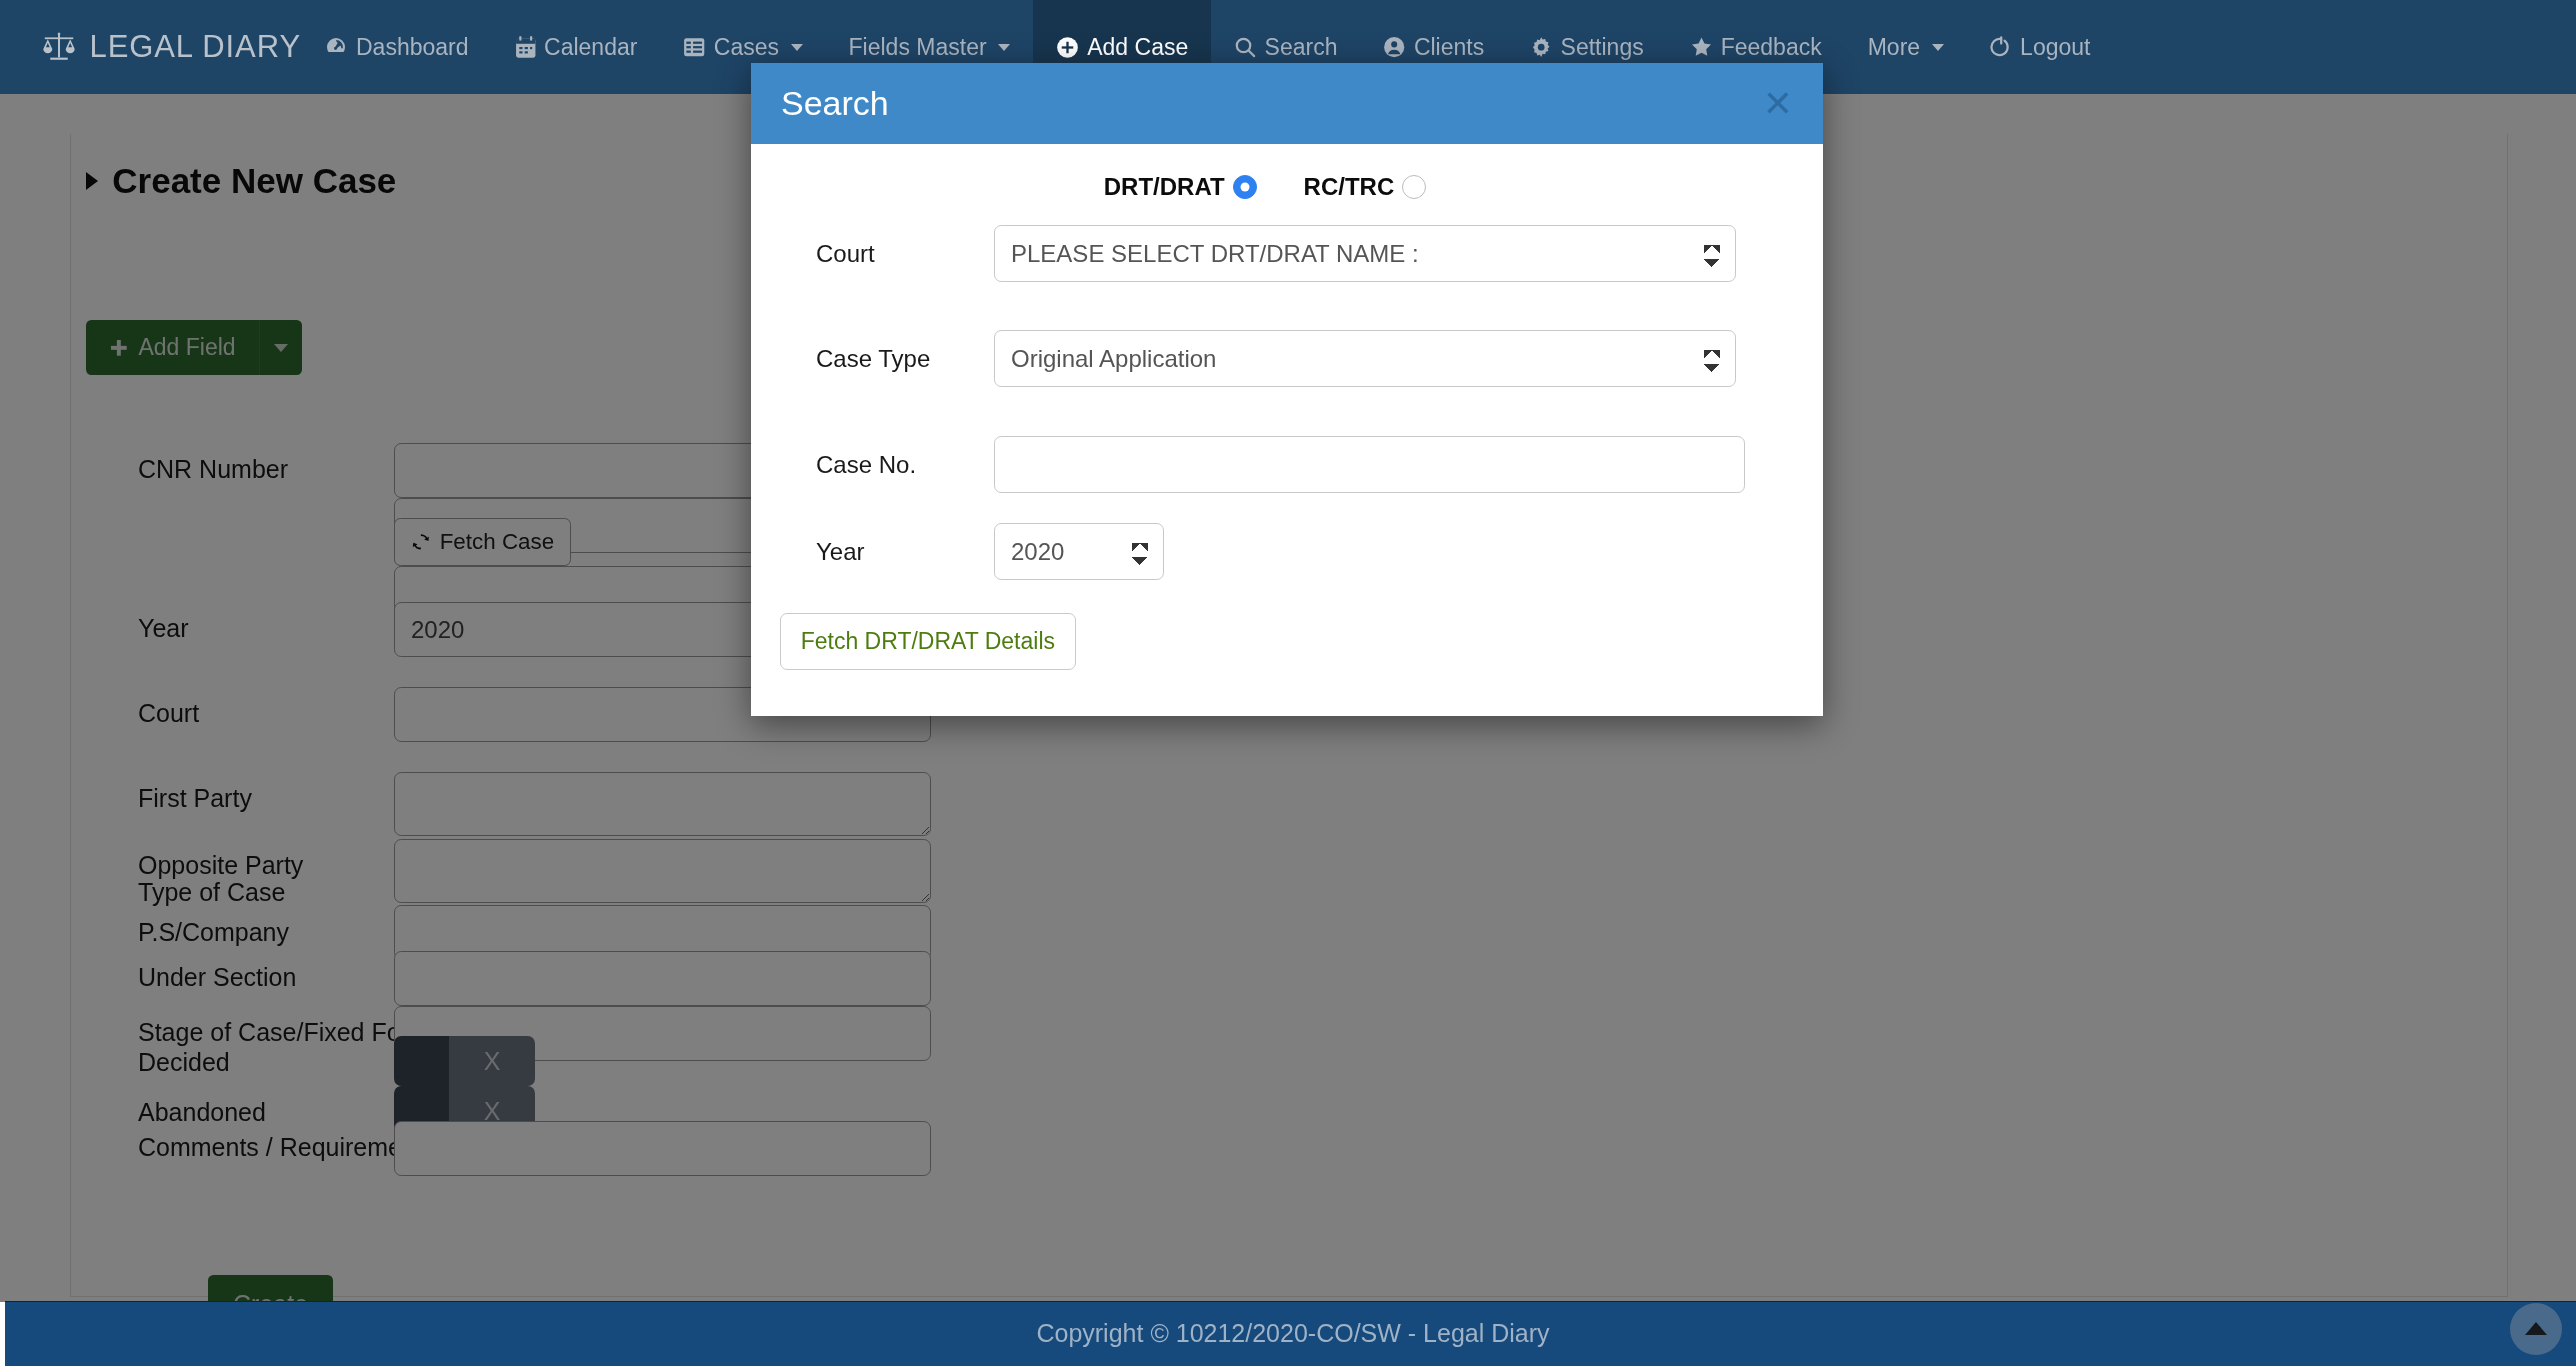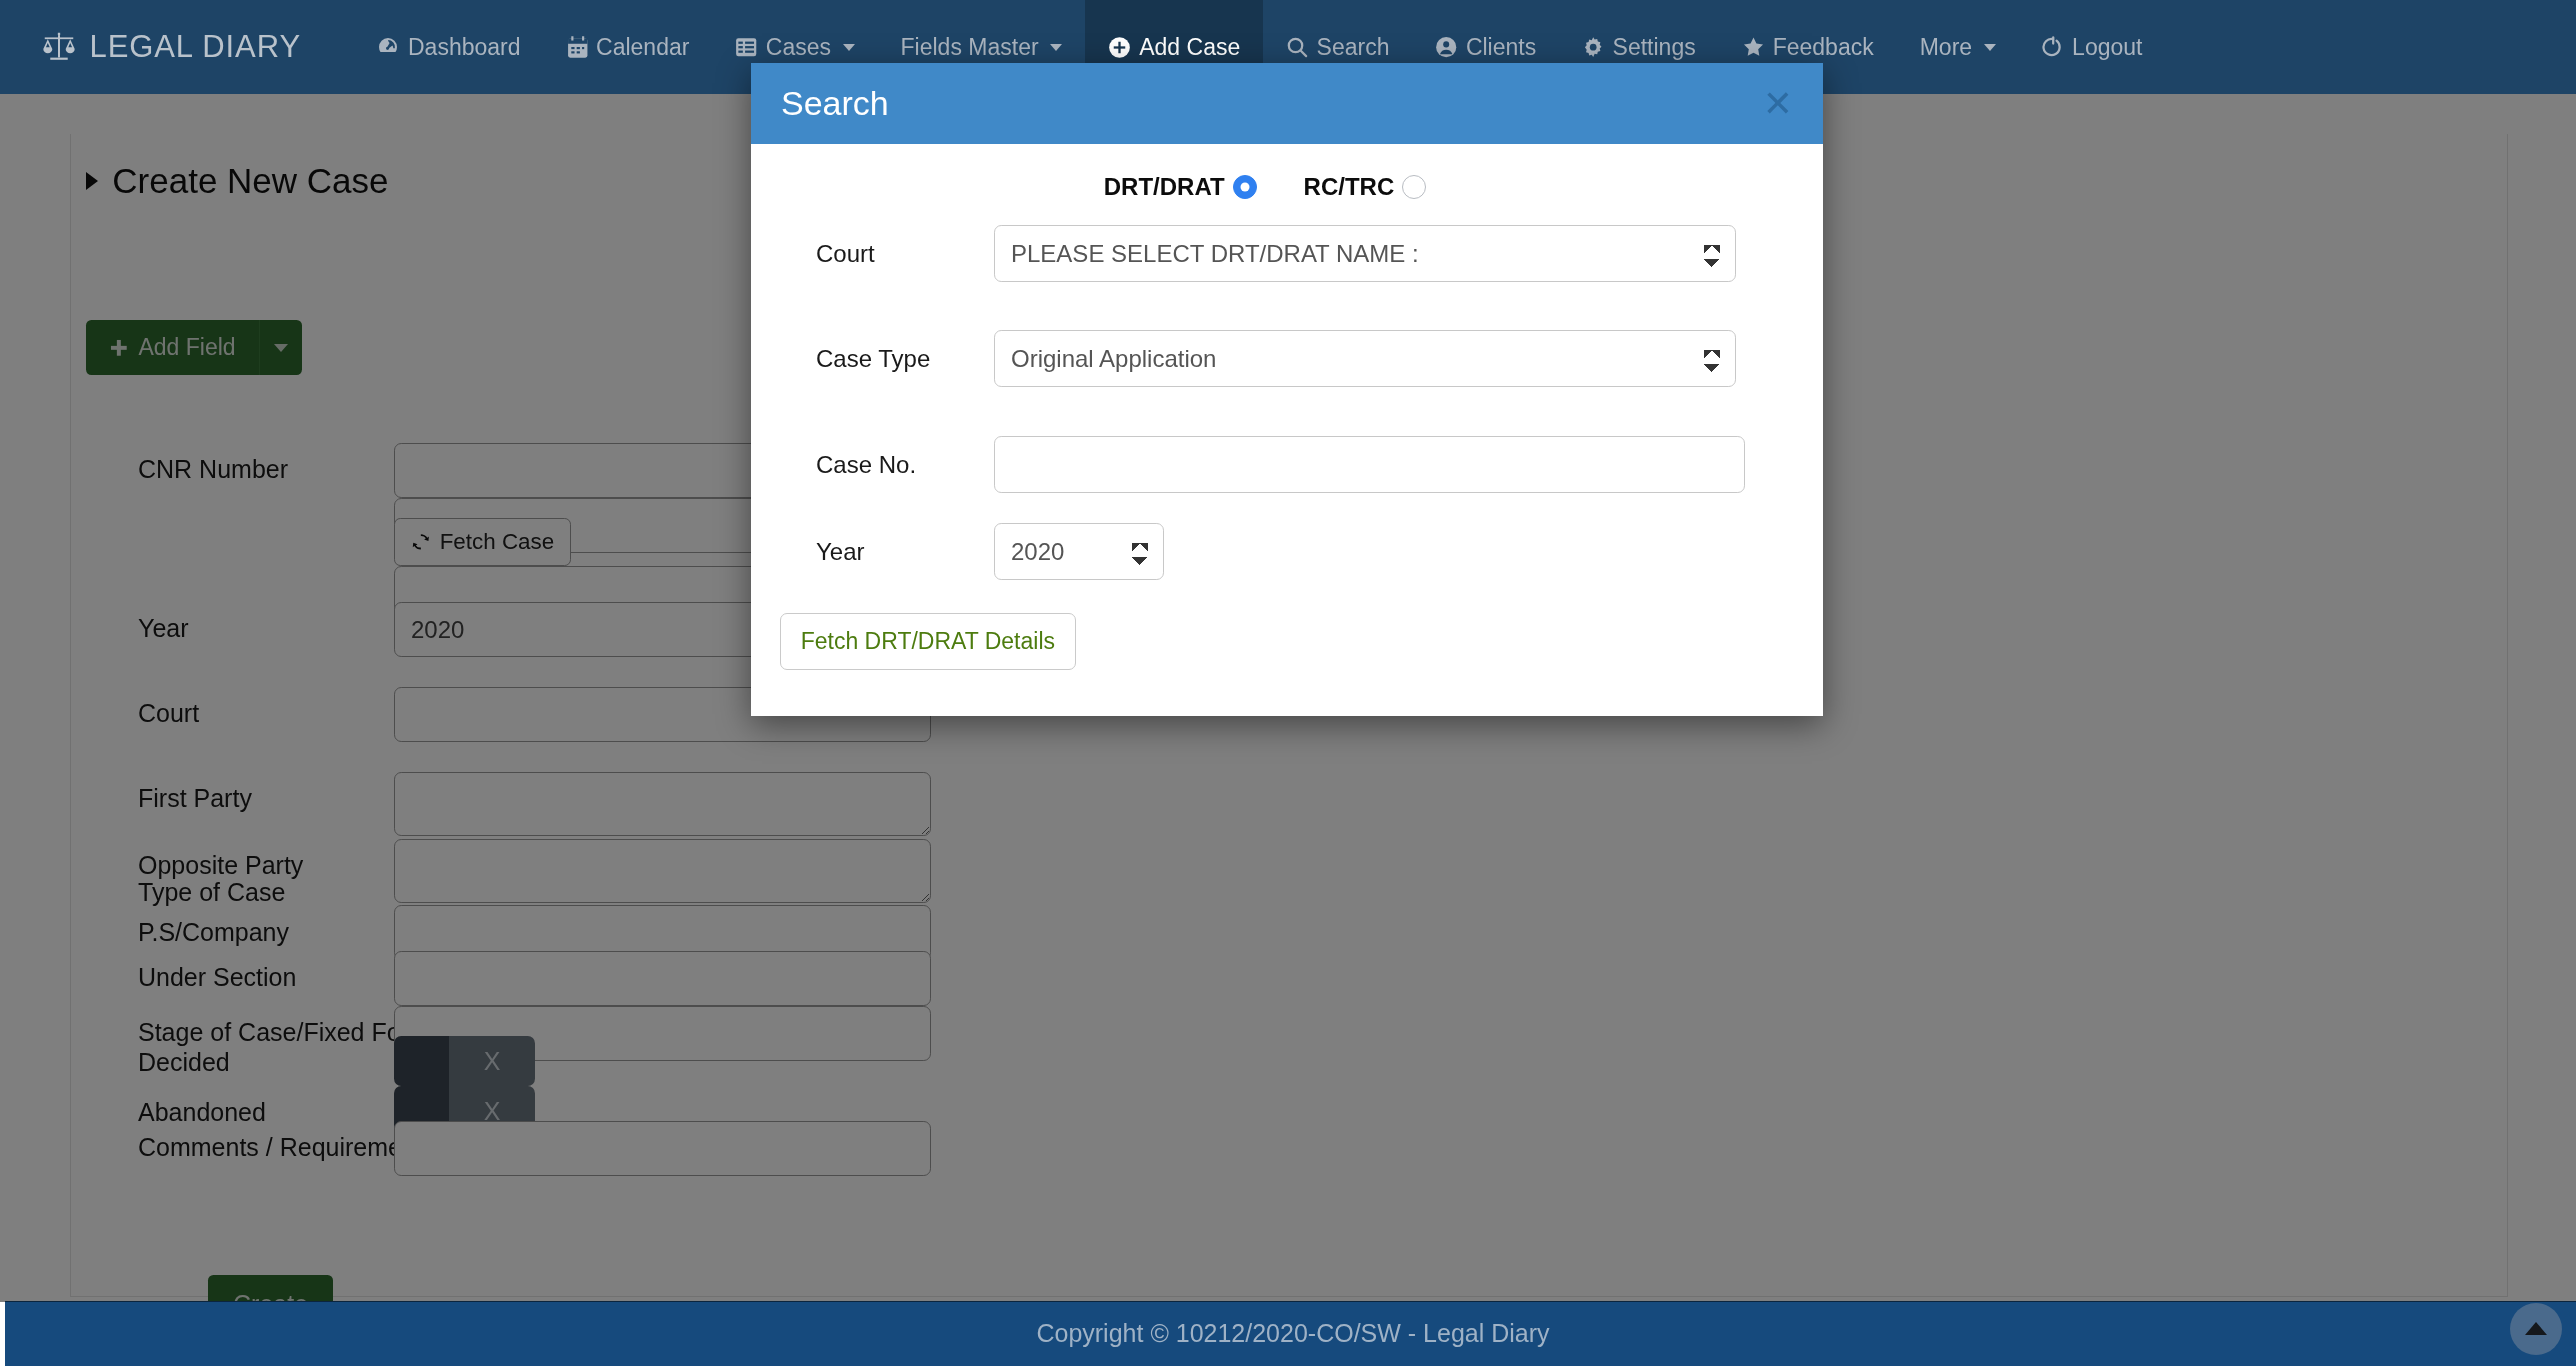--- a/index.html
+++ b/index.html
@@ -18,21 +18,20 @@
   .navbar {
     position: absolute; top:0; left:0; width:2576px; height:94px;
     background:#1e4466;
     display:flex; align-items:center;
     padding-left:41px;
     z-index: 5;
   }
   .brand {
     display:flex; align-items:center; gap:12.5px;
     color:#b9c2cb; font-size:31px; letter-spacing:0.9px;
-    margin-right:52px;
     white-space:nowrap;
   }
   .brand .brand-text { font-weight:400; }
   .nav-items { display:flex; align-items:center; height:94px; }
   .nav-item {
     display:flex; align-items:center; gap:8px;
     color:#aab4bf; font-size:23px;
     padding:0 23px; height:94px;
     white-space:nowrap;
     cursor:pointer;
@@ -54,21 +53,21 @@
   .panel {
     position:absolute; left:70px; top:40px;
     width:2438px; height:1163px;
     border-left:1.8px solid #e2e2e2;
     border-right:1.8px solid #e2e2e2;
     border-bottom:1.8px solid #e2e2e2;
     background:#ffffff;
   }
   .page-title {
     position:absolute; left:86px; top:67px;
-    font-size:35px; color:#111; font-weight:400;
+    font-size:35px; color:#111; font-weight:700;
     display:flex; align-items:center; gap:14.3px;
     white-space:nowrap;
   }
   .chev-right {
     display:inline-block; width:0; height:0;
     border-top:9.8px solid transparent; border-bottom:9.8px solid transparent;
     border-left:12.5px solid #111;
   }
 
   .addfield-group {

